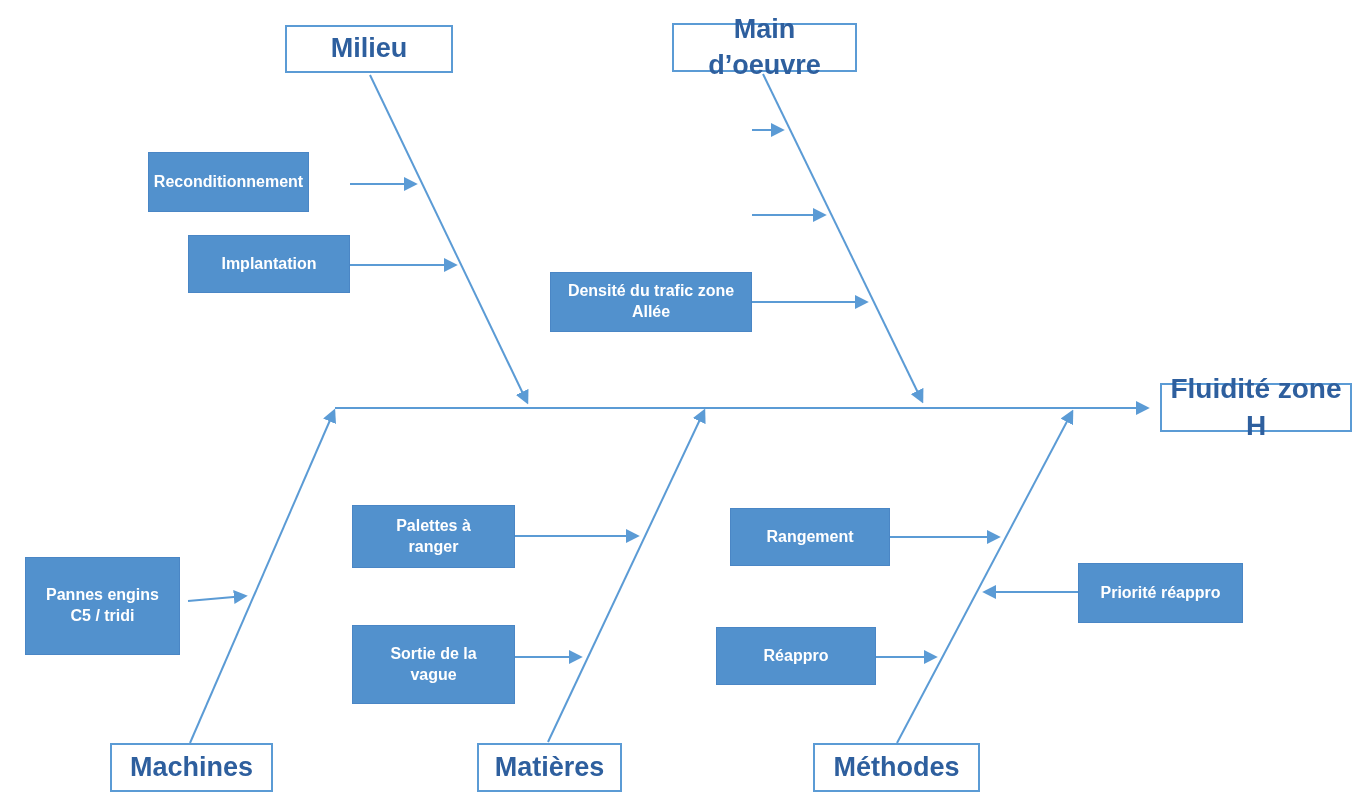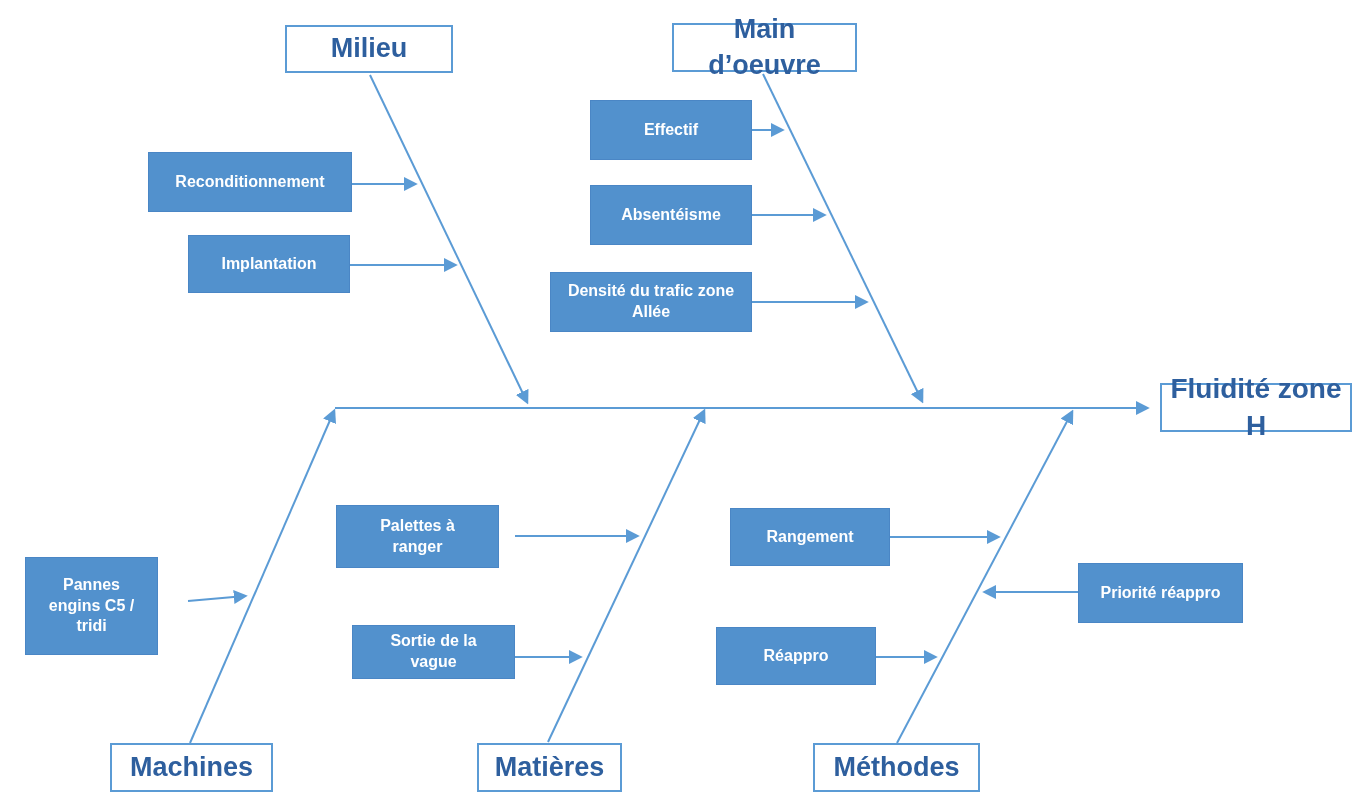--- a/index.html
+++ b/index.html
@@ -43,28 +43,28 @@
 
   
   .b-milieu     {left:285px; top:25px;  width:168px; height:48px;}
   .b-maindoeuvre{left:672px; top:23px;  width:185px; height:49px;}
   .b-machines   {left:110px; top:743px; width:163px; height:49px;}
   .b-matieres   {left:477px; top:743px; width:145px; height:49px;}
   .b-methodes   {left:813px; top:743px; width:167px; height:49px;text-align:center;}
   .b-fluidite   {left:1160px;top:383px; width:192px; height:49px; font-size:28px;}
 
   
-  .b-recond   {left:148px; top:152px; width:204px; height:60px;}
+  .b-recond   {left:148px; top:152px; width:161px; height:60px;}
   .b-implant  {left:188px; top:235px; width:162px; height:58px;}
   .b-effectif {left:590px; top:100px; width:162px; height:60px;}
   .b-absent   {left:590px; top:185px; width:162px; height:60px;}
   .b-densite  {left:550px; top:272px; width:202px; height:60px; padding:0 10px;}
-  .b-pannes   {left:25px;  top:557px; width:133px; height:98px; padding:0 10px;}
-  .b-palettes {left:336px; top:505px; width:163px; height:63px; padding:0 26px;}
-  .b-sortie   {left:352px; top:625px; width:163px; height:54px; padding:8px 26px;}
+  .b-pannes   {left:25px;  top:557px; width:155px; height:98px; padding:0 10px;}
+  .b-palettes {left:352px; top:505px; width:163px; height:63px; padding:0 26px;}
+  .b-sortie   {left:352px; top:625px; width:163px; height:79px; padding:8px 26px;}
   .b-rangement{left:730px; top:508px; width:160px; height:58px;}
   .b-reappro  {left:716px; top:627px; width:160px; height:58px;}
   .b-priorite {left:1078px;top:563px; width:165px; height:60px;}
 </style>
 </head>
 <body>
 
 <div class="canvas">
 
   <svg width="1367" height="812" viewBox="0 0 1367 812">
@@ -99,22 +99,20 @@
   <div class="box cat b-maindoeuvre">Main d’oeuvre</div>
   <div class="box cat b-machines">Machines</div>
   <div class="box cat b-matieres">Matières</div>
   <div class="box cat b-methodes">Méthodes</div>
 
   <div class="box cat b-fluidite">Fluidité zone H</div>
 
   <div class="box cause b-recond">Reconditionnement</div>
   <div class="box cause b-implant">Implantation</div>
 
-  <div class="box cause b-effectif">Effectif</div>
-  <div class="box cause b-absent">Absentéisme</div>
   <div class="box cause b-densite">Densité du trafic zone Allée</div>
 
   <div class="box cause b-pannes">Pannes engins C5 / tridi</div>
 
   <div class="box cause b-palettes">Palettes à ranger</div>
   <div class="box cause b-sortie">Sortie de la vague</div>
 
   <div class="box cause b-rangement">Rangement</div>
   <div class="box cause b-priorite">Priorité réappro</div>
   <div class="box cause b-reappro">Réappro</div>

